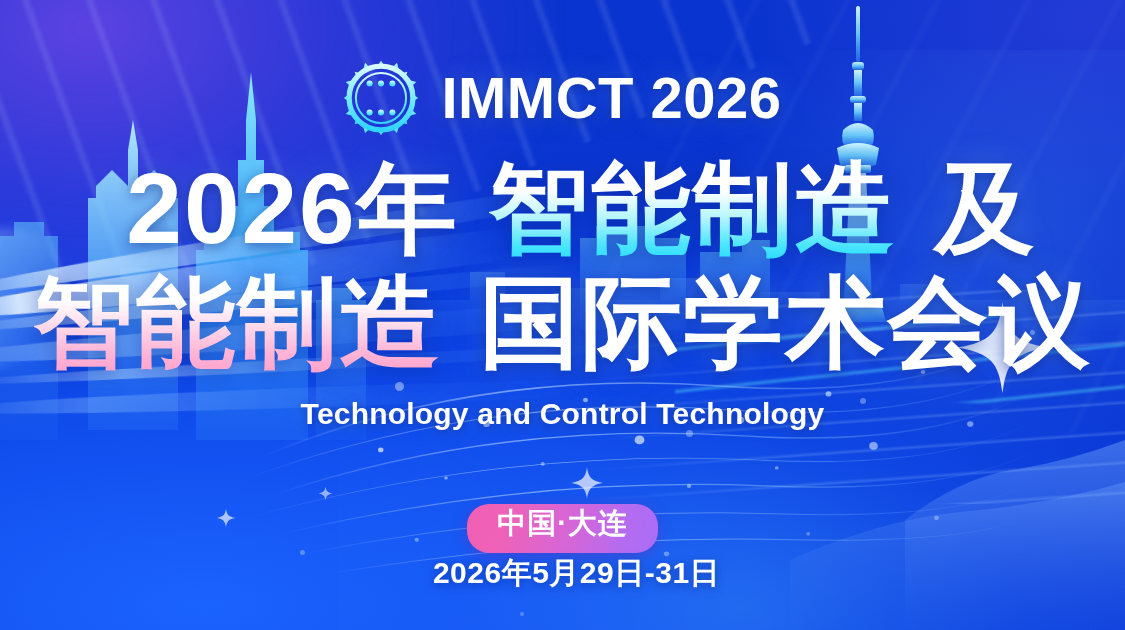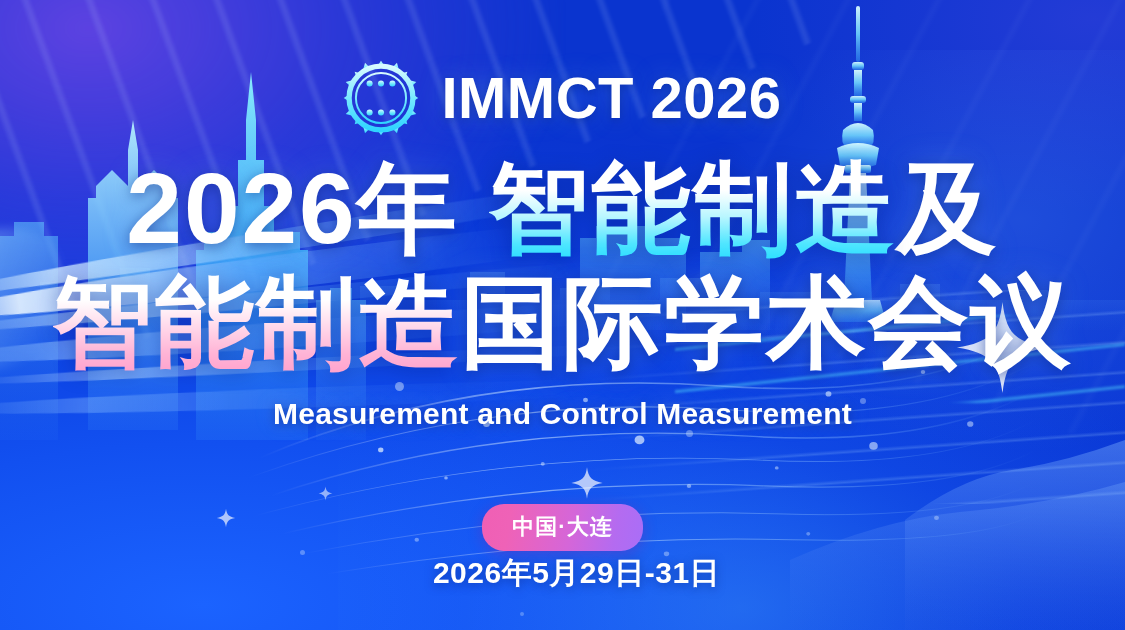--- a/index.html
+++ b/index.html
@@ -157,20 +157,21 @@
     position:absolute;left:0;width:100%;text-align:center;
     font-weight:800;white-space:nowrap;line-height:1;
     font-family:"Liberation Sans","DejaVu Sans",sans-serif;
   }
   .cn1{top:158px;font-size:100px;letter-spacing:2px;}
   .cn2{top:272px;font-size:100px;letter-spacing:2px;}
 
   .t-white{
     color:#ffffff;
     text-shadow:0 3px 14px rgba(8,34,130,.55), 0 0 30px rgba(140,200,255,.30);
+    margin-left:38px;
   }
   .t-cyan{
     background:linear-gradient(180deg,#ffffff 0%,#ffffff 34%,#b8f6ff 58%,#4fe6ff 82%,#23dcff 100%);
     -webkit-background-clip:text;background-clip:text;
     color:transparent;-webkit-text-fill-color:transparent;
     filter:drop-shadow(0 3px 10px rgba(8,34,130,.45));
     margin-left:30px;
   }
   .t-pink{
     background:linear-gradient(180deg,#ffffff 0%,#ffffff 30%,#ffdcec 52%,#ffb4d6 78%,#ff9ecb 100%);
@@ -183,23 +184,23 @@
     position:absolute;top:392px;left:0;width:100%;text-align:center;
     color:#ffffff;font-size:30px;font-weight:600;line-height:1.44;
     letter-spacing:.2px;
     text-shadow:0 2px 10px rgba(8,34,130,.60), 0 0 20px rgba(150,205,255,.28);
   }
   .en-block div{white-space:nowrap;}
 
   .badge-wrap{position:absolute;top:504px;left:0;width:100%;display:flex;justify-content:center;}
   .badge{
     display:inline-block;
-    padding:8px 30px 9px;
+    padding:0 30px 9px;
     border-radius:22px;
-    font-size:22px;font-weight:700;color:#ffffff;letter-spacing:1px;
+    font-size:29px;font-weight:700;color:#ffffff;letter-spacing:1px;
     background:linear-gradient(100deg,#f05fb4 0%,#ef62b7 18%,#d566d8 55%,#b46bf0 82%,#a96ef7 100%);
     box-shadow:0 3px 14px rgba(120,40,170,.40);
     white-space:nowrap;
   }
 
   .date{
     position:absolute;top:553px;left:14px;width:100%;text-align:center;
     color:#ffffff;font-size:30px;font-weight:600;letter-spacing:.5px;
     text-shadow:0 2px 10px rgba(8,34,130,.55);
     white-space:nowrap;
@@ -416,21 +417,21 @@
 
     <div class="cn-line cn1">
       <span class="t-white">2026年</span><span class="t-cyan">智能制造</span><span class="t-white">及</span>
     </div>
 
     <div class="cn-line cn2">
       <span class="t-pink">智能制造</span><span class="t-white">国际学术会议</span>
     </div>
 
     <div class="en-block">
-      <div>Measurement and Control Measurement</div>
+      <div>Technology and Control Technology</div>
     </div>
 
     <div class="badge-wrap">
       <span class="badge">中国·大连</span>
     </div>
 
     <div class="date">2026年5月29日-31日</div>
 
   </div>
 </div>

